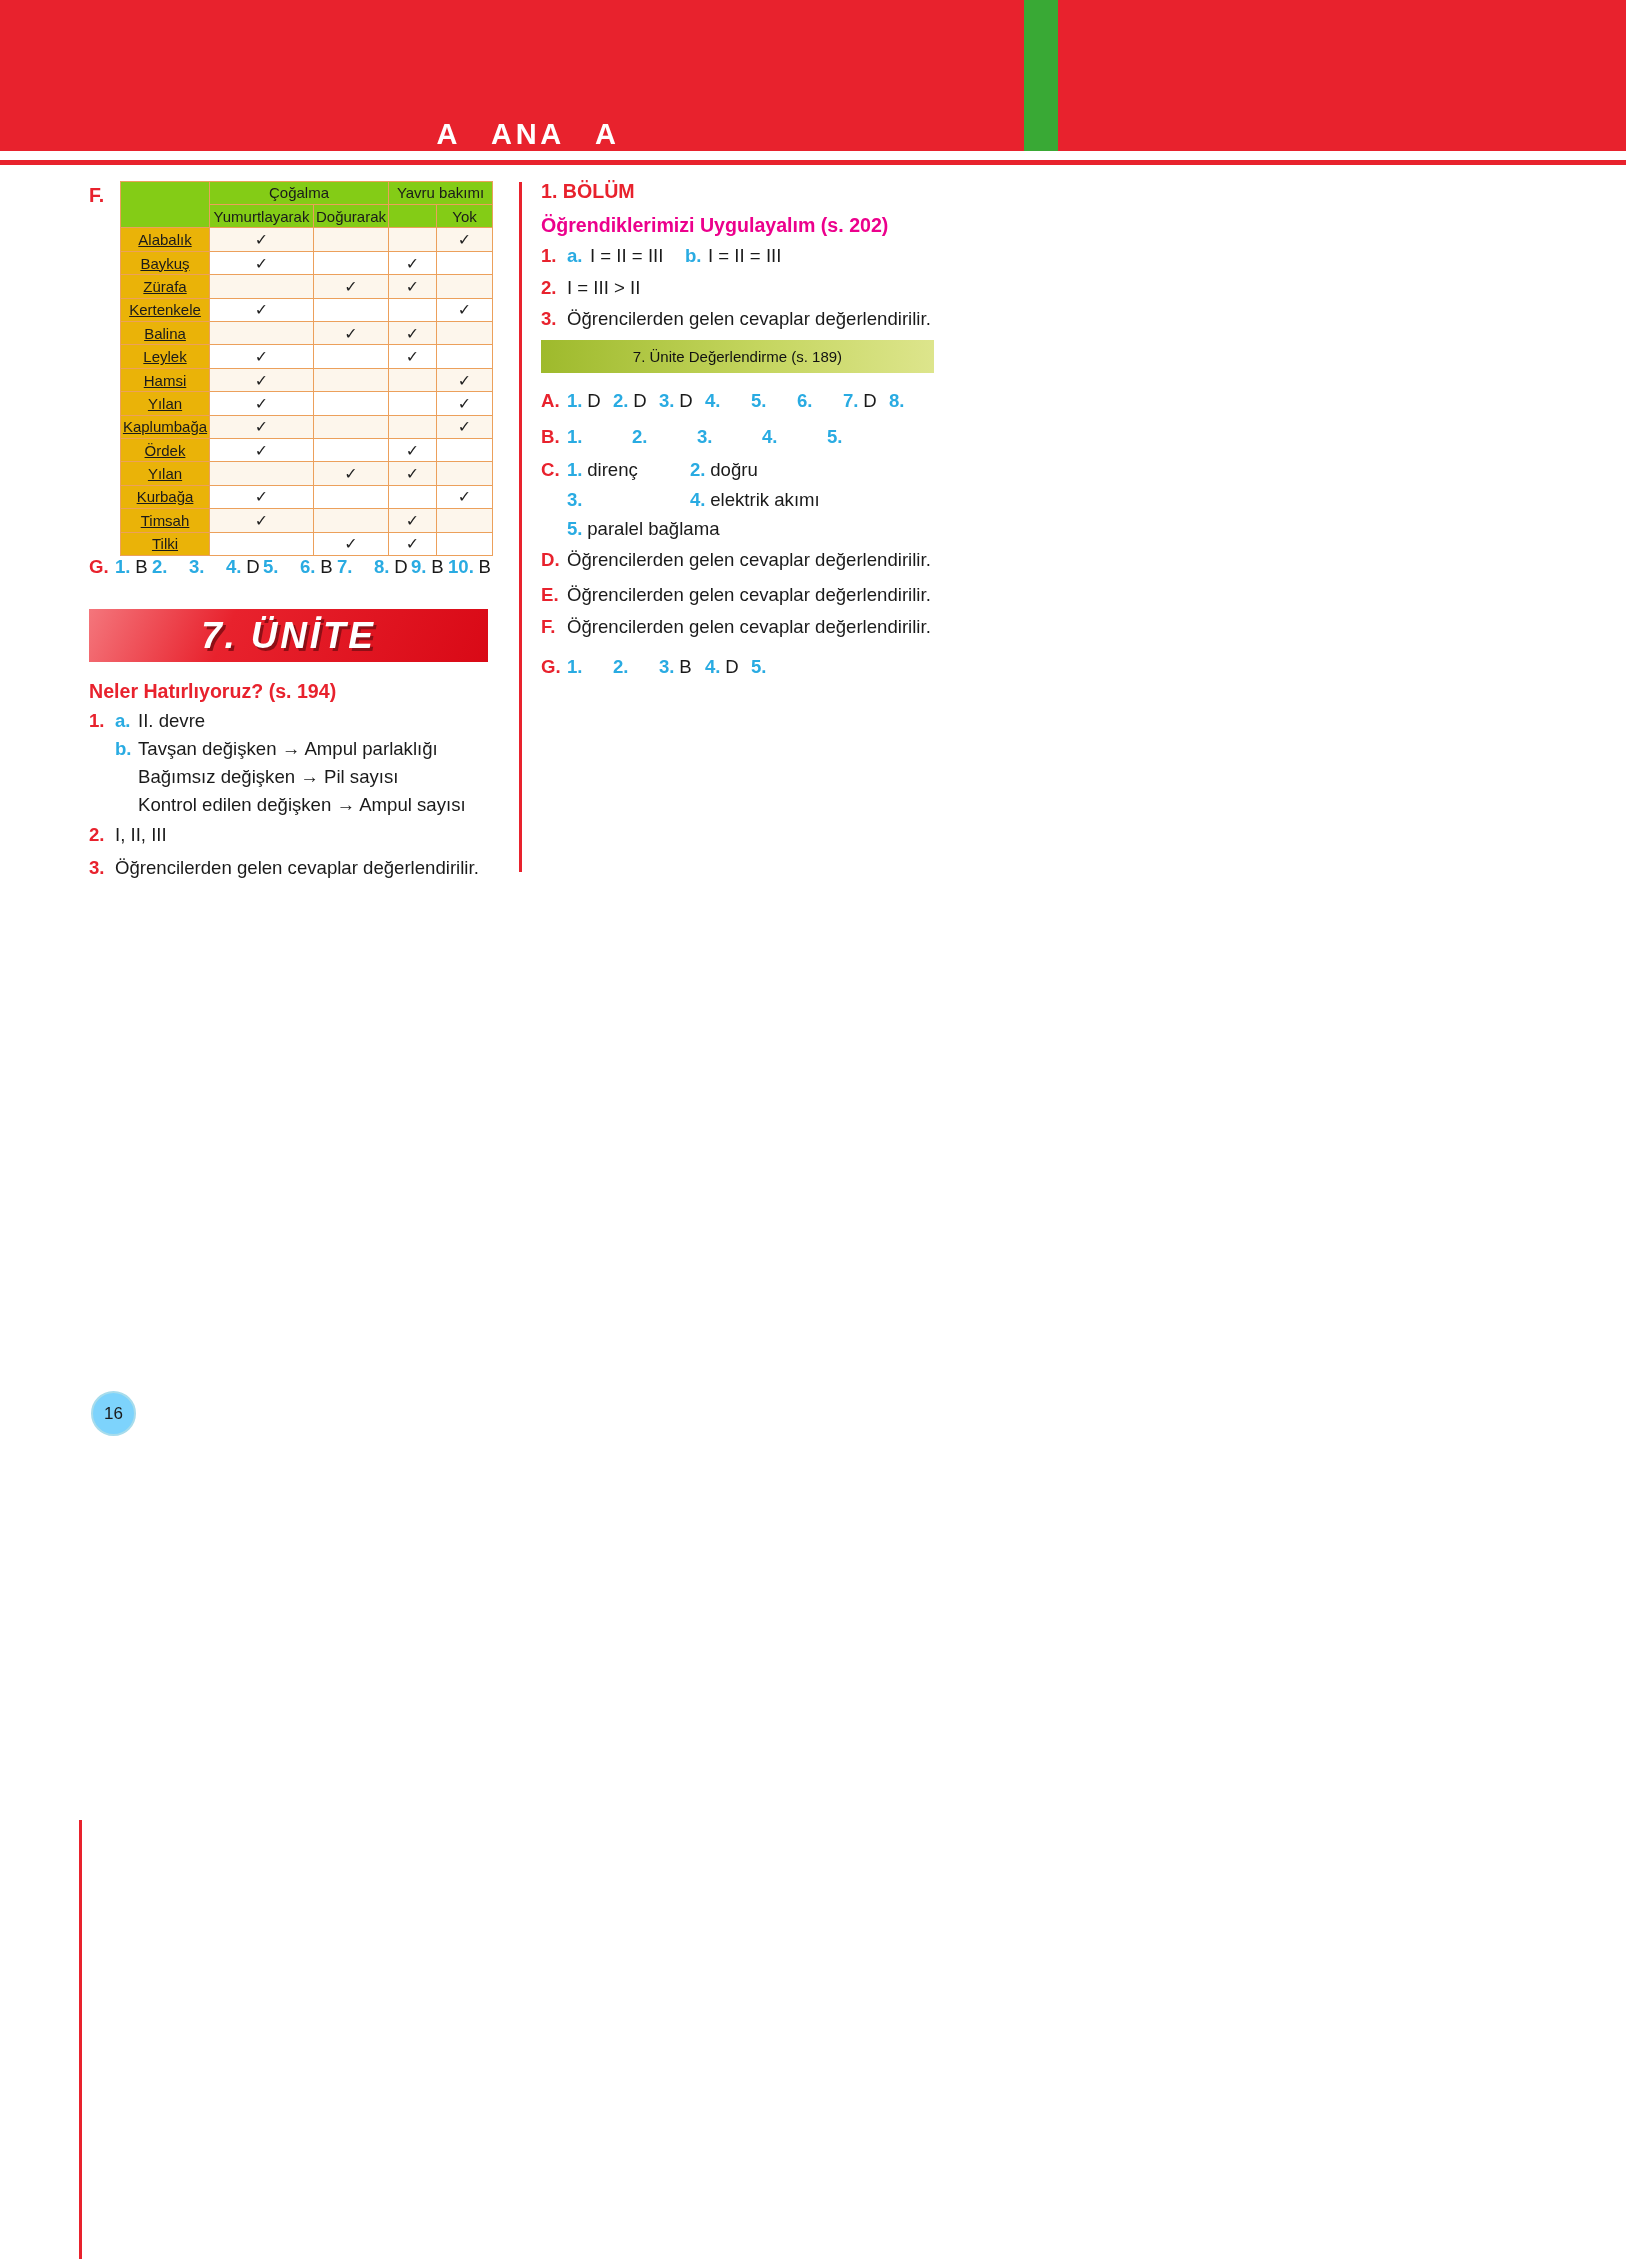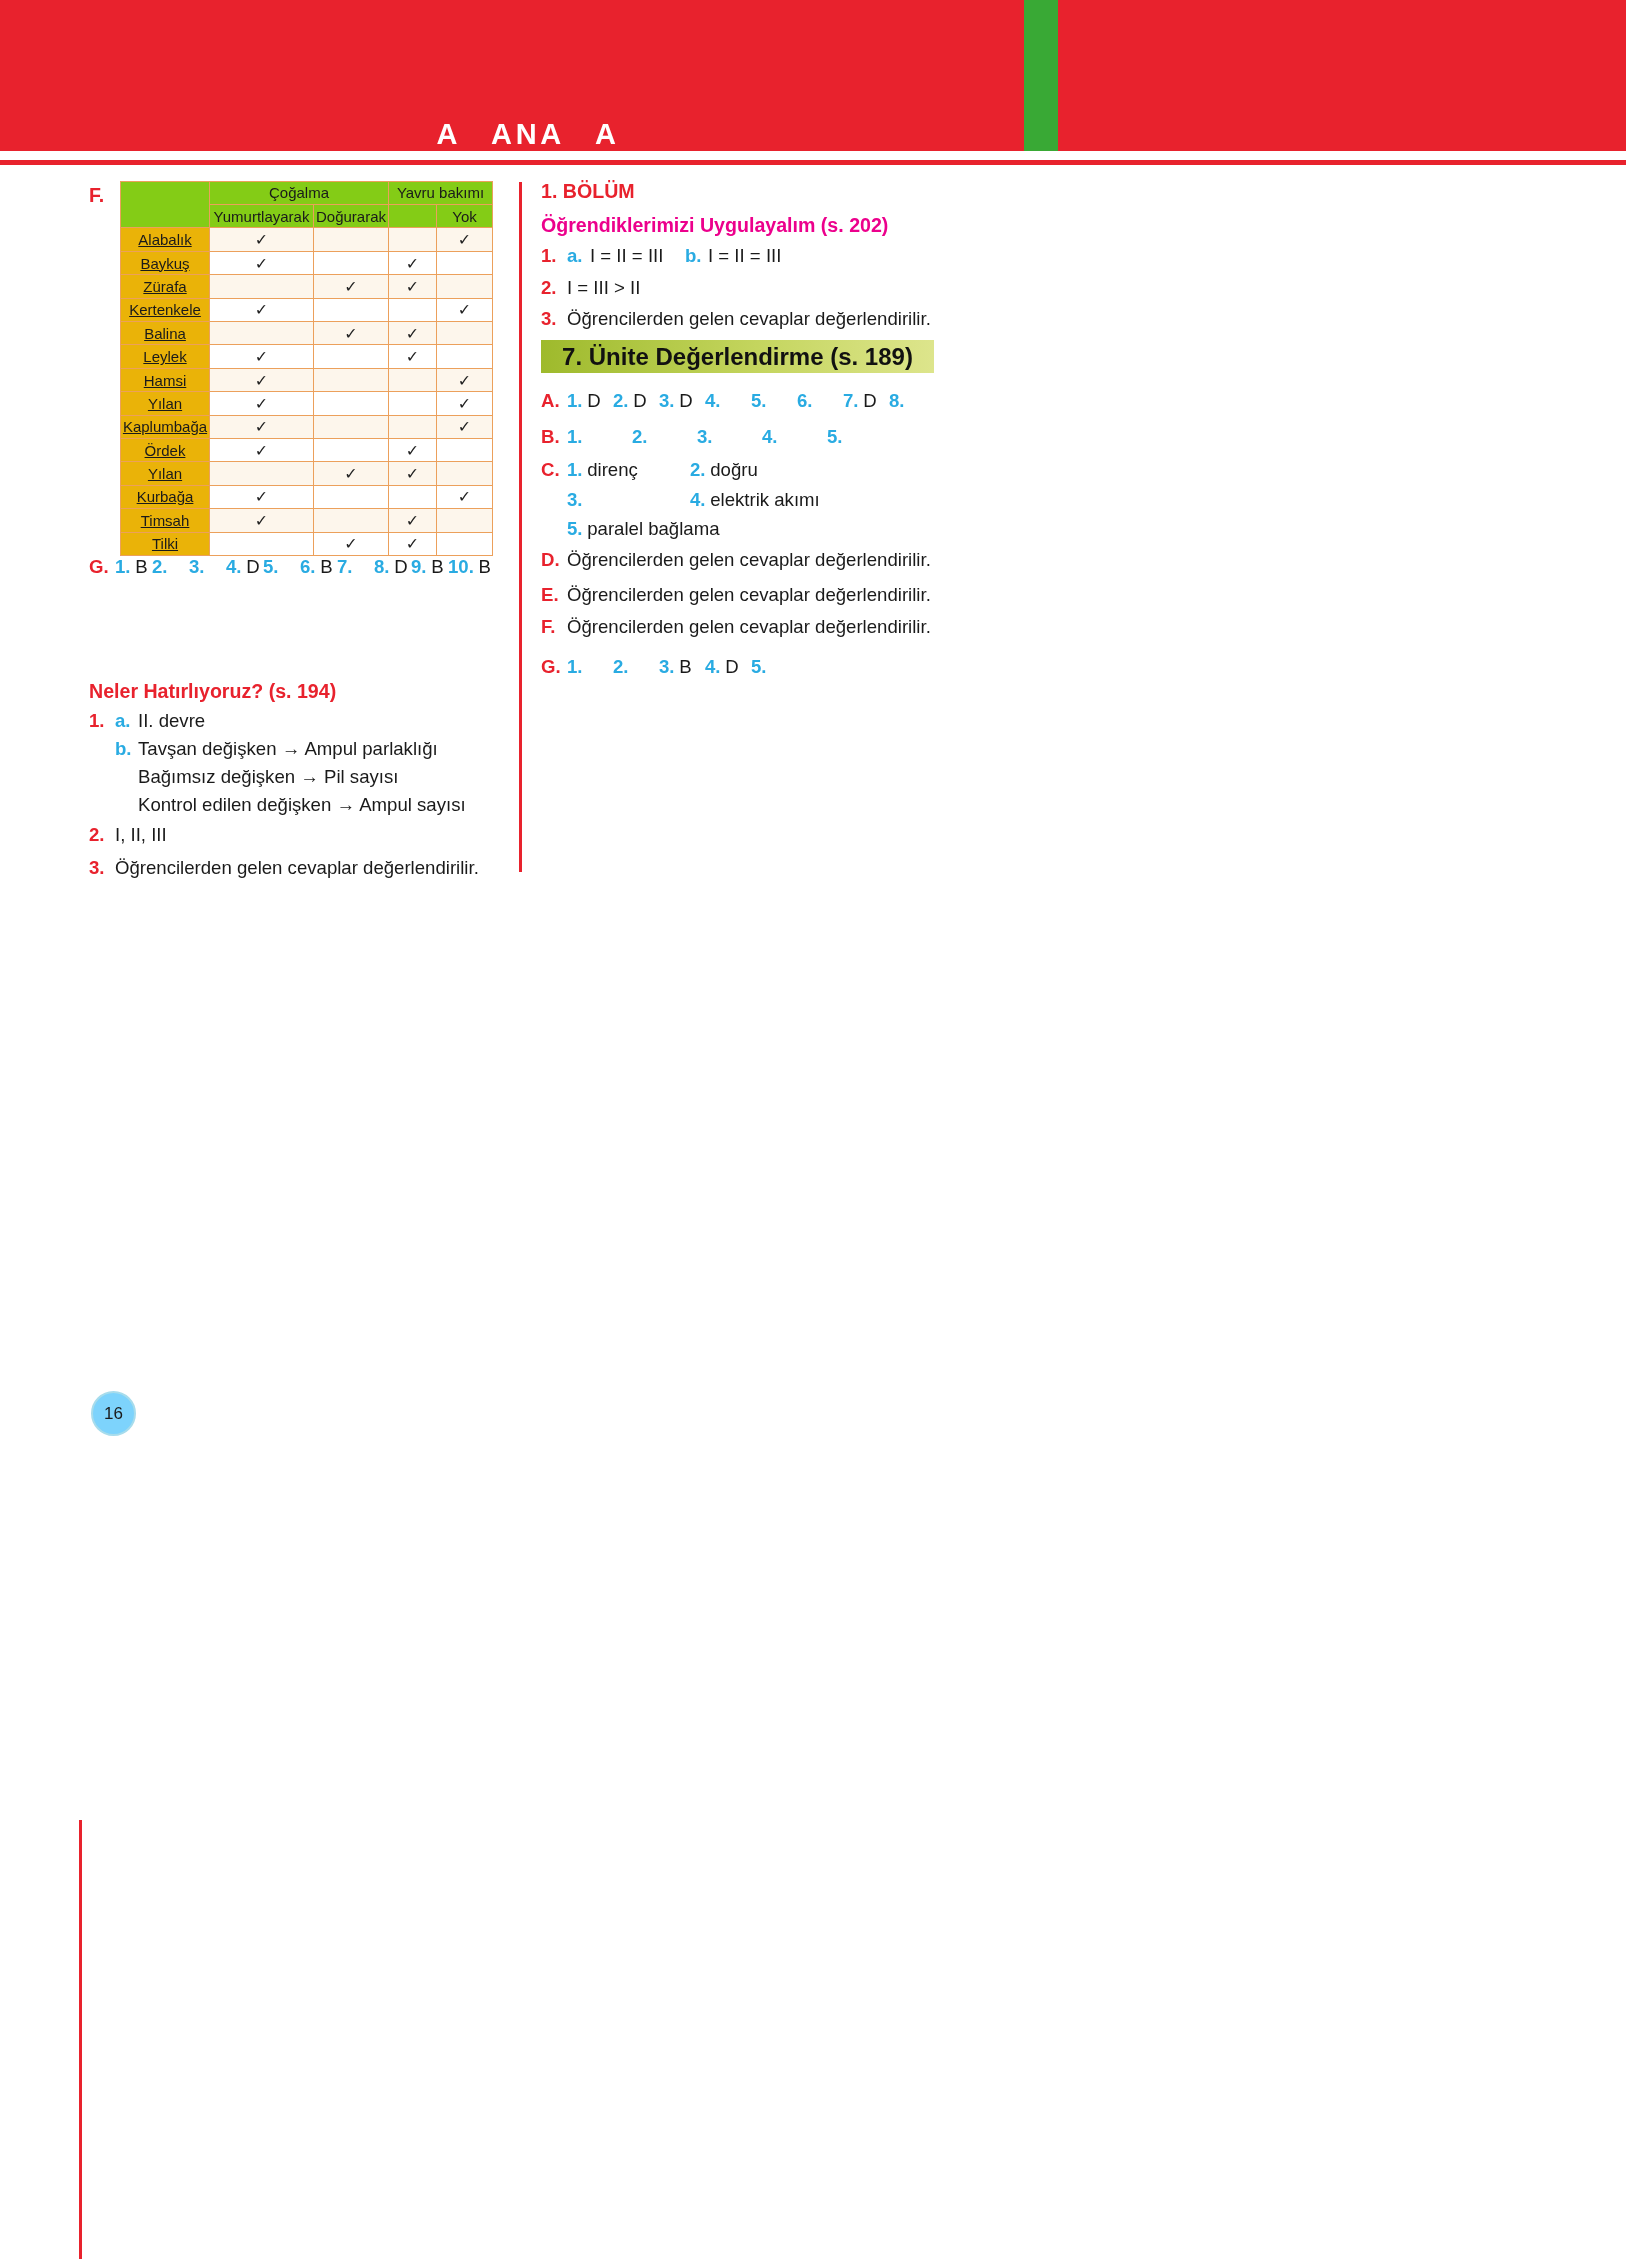--- a/index.html
+++ b/index.html
@@ -55,21 +55,21 @@
 
   
   .unit-banner { position:absolute; left:0; top:432px; width:399px; height:53px;
                  background:linear-gradient(115deg, #f4767c 0%, #e8222d 35%, #d90916 100%);
                  display:flex; align-items:center; justify-content:center; }
   .unit-banner span { color:#ffffff; font-size:37px; font-weight:bold; font-style:italic;
                       letter-spacing:2.8px; text-shadow:2.8px 2.8px 0 #8e0f16; }
   .eval-banner { position:absolute; left:0; top:163px; width:393px; height:33px;
                  background:linear-gradient(90deg, #9eba2c 0%, #c4d55e 55%, #dde58c 100%);
                  display:flex; align-items:center; justify-content:center;
-                 font-size:24px; font-weight:bold; color:#111111; }
+                 font-size:15px; font-weight:normal; color:#111111; }
 
   
   .page-circle { position:absolute; left:91px; top:1391px; width:41px; height:41px;
                  border:2.8px solid #a7dcec; border-radius:50%; background:#7dd3fc;
                  display:flex; align-items:center; justify-content:center;
                  font-size:17px; color:#1a1a1a; }
   .bottom-red-line { position:absolute; left:79px; top:1820px; width:2.8px; height:440px; background:#e8222d; }
 </style>
 </head>
 <body>
@@ -220,20 +220,23 @@
       <span class="ai"><span class="num">3.</span><span class="ans"></span></span>
       <span class="ai"><span class="num">4.</span><span class="ans">D</span></span>
       <span class="ai"><span class="num">5.</span><span class="ans"></span></span>
       <span class="ai"><span class="num">6.</span><span class="ans">B</span></span>
       <span class="ai"><span class="num">7.</span><span class="ans"></span></span>
       <span class="ai"><span class="num">8.</span><span class="ans">D</span></span>
       <span class="ai"><span class="num">9.</span><span class="ans">B</span></span>
       <span class="ai"><span class="num">10.</span><span class="ans">B</span></span>
     </div>
 
+    <div class="unit-banner">
+      <span>7. ÜNİTE</span>
+    </div>
 
     <div class="line red heading" style="top:503px;">Neler Hatırlıyoruz? (s. 194)</div>
 
     <div class="line" style="top:533px;">
       <span class="n1">1.</span><span class="ab">a.</span><span>II. devre</span>
     </div>
     <div class="line" style="top:561px; padding-left:26px;">
       <span class="ab">b.</span><span>Tavşan değişken → Ampul parlaklığı</span>
     </div>
     <div class="line ind53" style="top:589px;">Bağımsız değişken → Pil sayısı</div>

